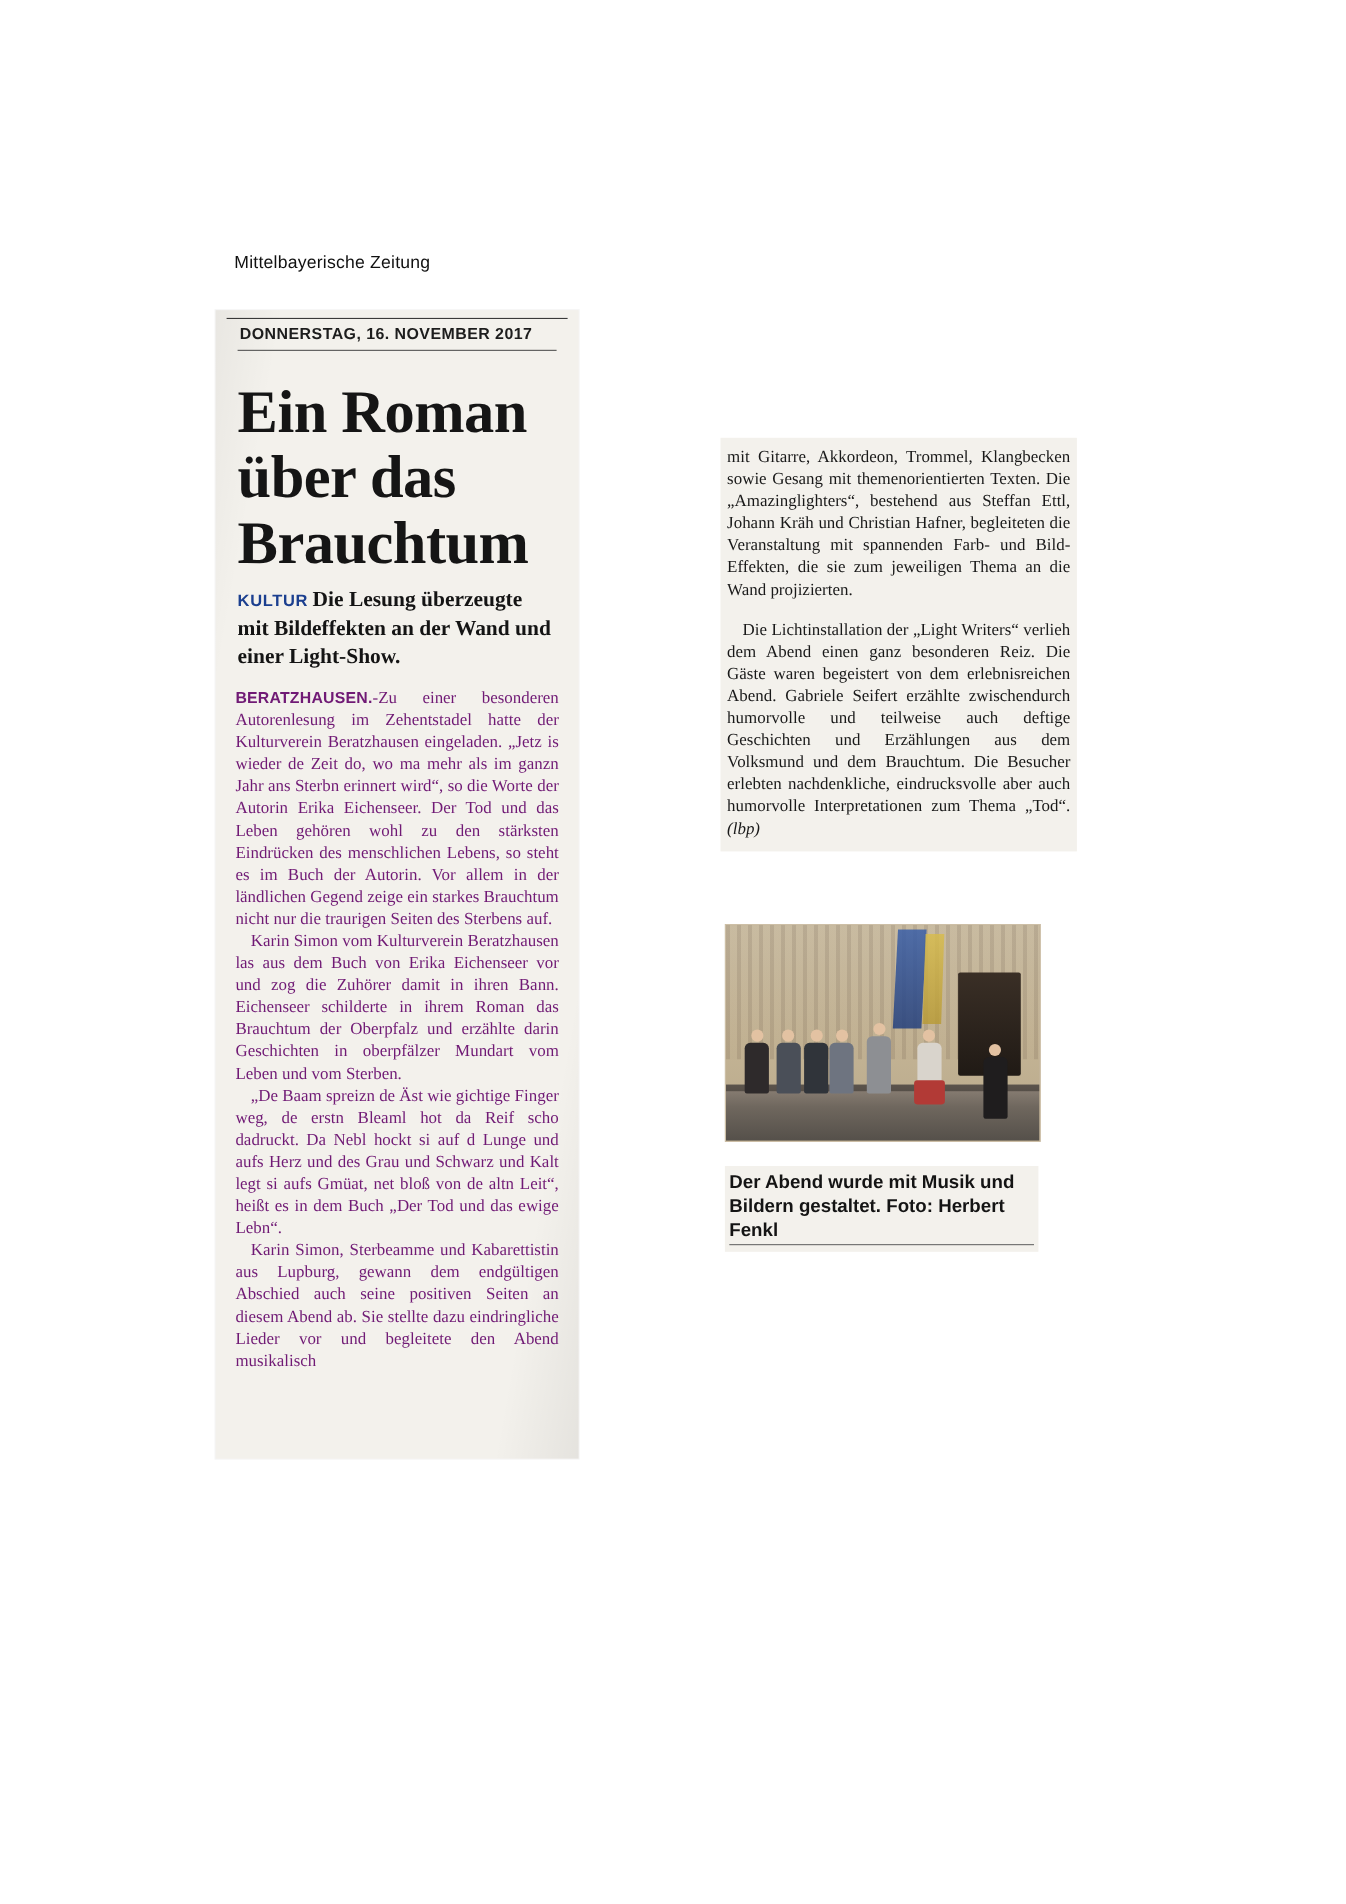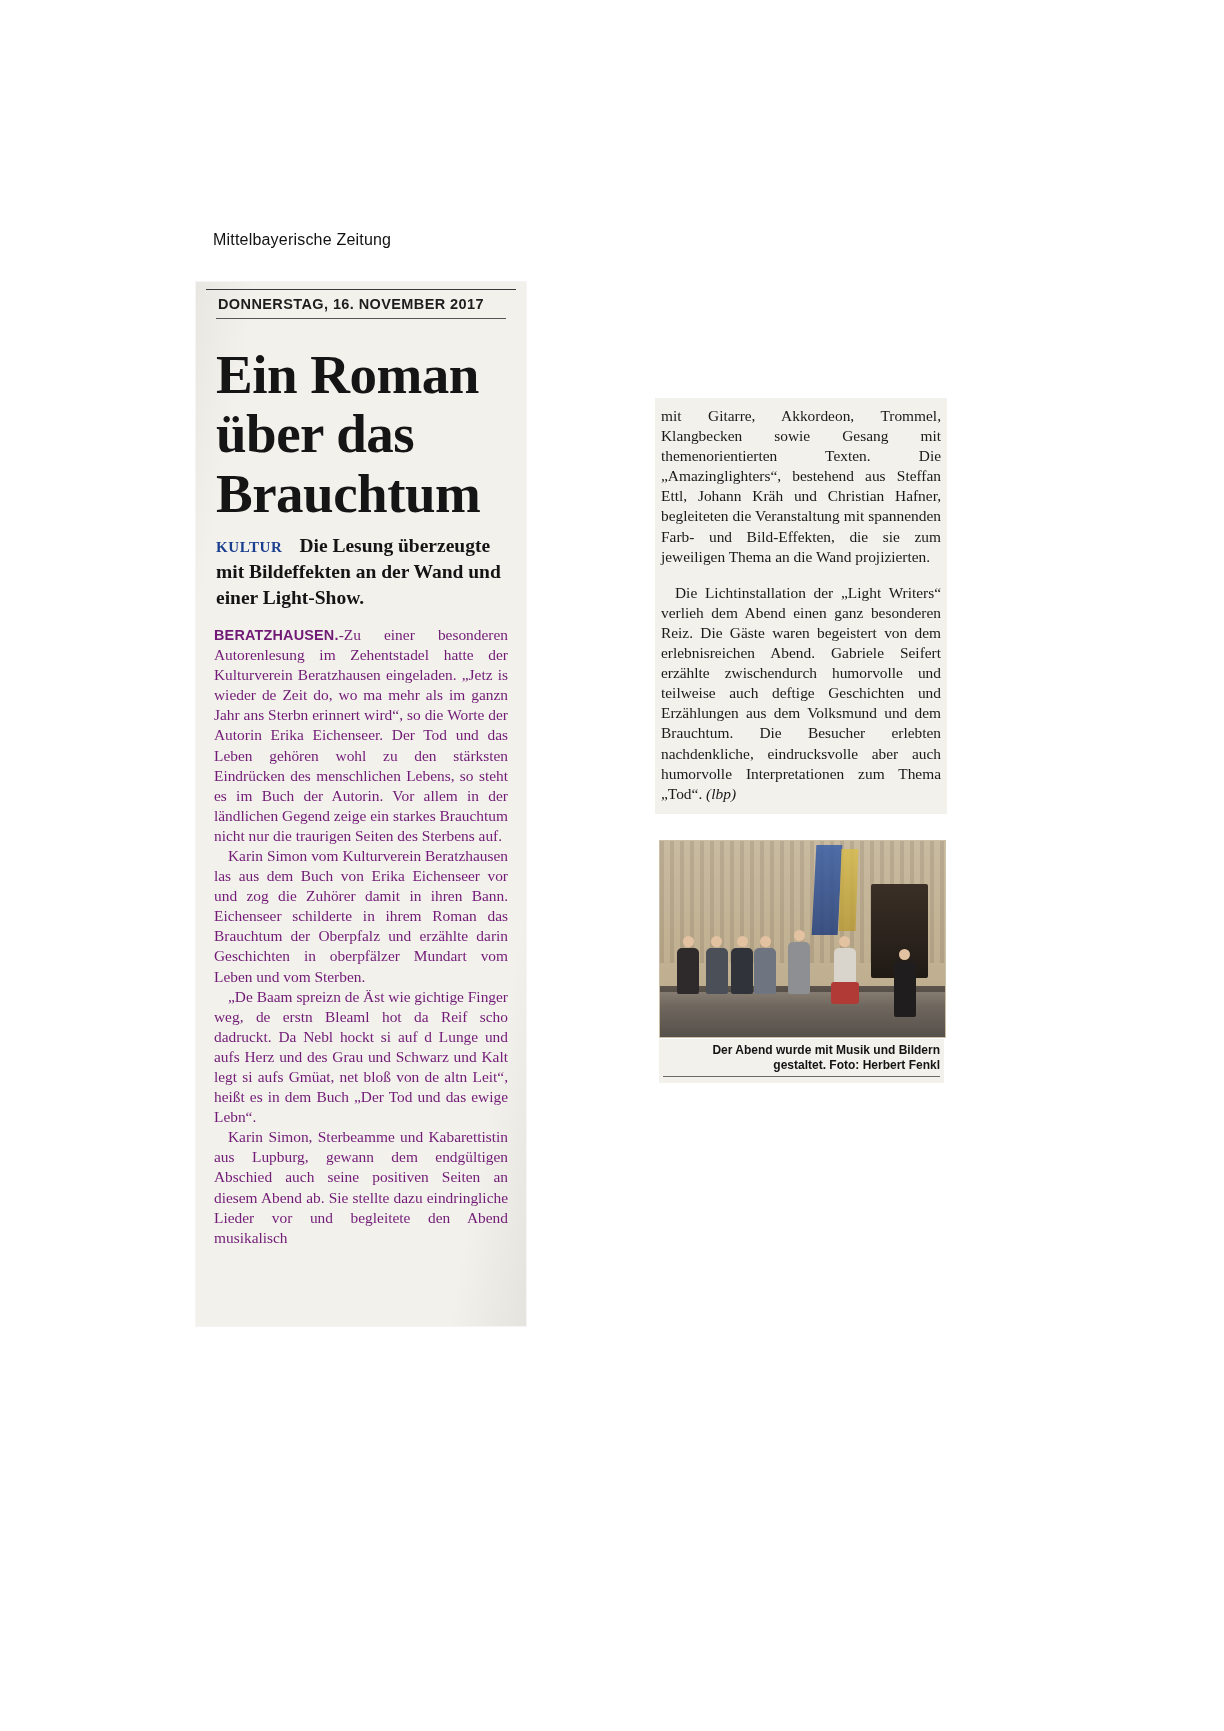--- a/index.html
+++ b/index.html
@@ -84,26 +84,26 @@
   }
 
   .kicker-para {
     margin: 10px 2px 14px 2px;
     font-size: 19.5px;
     line-height: 1.33;
     font-weight: 600;
     color: #141414;
   }
   .kicker-label {
-    font-family: Liberation Serif, serif;
+    font-family: Liberation Sans, sans-serif;
     font-size: 15px;
     font-weight: 700;
     letter-spacing: 0.6px;
     color: #1b3f8f;
-    margin-right: 17px;
+    margin-right: 4px;
   }
 
   .body-col p {
     margin: 0;
     font-size: 15.4px;
     line-height: 1.305;
     text-align: justify;
     text-justify: inter-word;
     hyphens: manual;
     color: #701a75;
@@ -114,21 +114,21 @@
     font-weight: 700;
     font-size: 14.4px;
     letter-spacing: 0.2px;
   }
 
   
   .col-right {
     position: absolute;
     left: 655px;
     top: 398px;
-    width: 292px;
+    width: 324px;
   }
   .col-right .scan {
     background: #f3f1ec;
     padding: 8px 6px 10px 6px;
   }
   .col-right p {
     margin: 0;
     font-size: 15.4px;
     line-height: 1.305;
     text-align: justify;
@@ -198,29 +198,28 @@
   .f1 { left: 6%;  } .f1 .body { background:#2e2a2b; }
   .f2 { left: 16%; } .f2 .body { background:#4a4f58; }
   .f3 { left: 25%; } .f3 .body { background:#30343a; }
   .f4 { left: 33%; } .f4 .body { background:#6e7480; }
   .f5 { left: 45%; } .f5 .body { background:#8d8f93; height:52px; }
   .f6 { left: 61%; } .f6 .body { background:#d9d4cc; }
   .f6 .skirt { position:absolute; left:-3px; top:46px; width:28px; height:22px; background:#b23a36; border-radius:3px; }
   .f7 { left: 82%; bottom: 10%; } .f7 .body { background:#1f1d1e; height:56px; }
 
   .photo-caption {
-    margin-top: 1px;
+    margin-top: 22px;
     font-family: "Liberation Sans", sans-serif;
-    font-size: 12px;
+    font-size: 17px;
     line-height: 1.28;
     font-weight: 700;
     color: #141414;
     background: #f3f1ec;
     padding: 4px 4px 6px 4px;
-    text-align: right;
   }
   .photo-caption .credit { font-weight: 700; }
   .rule-bottom-right {
     border-bottom: 1px solid #6a6a6a;
     margin-top: 2px;
   }
 </style>
 </head>
 <body>
 

